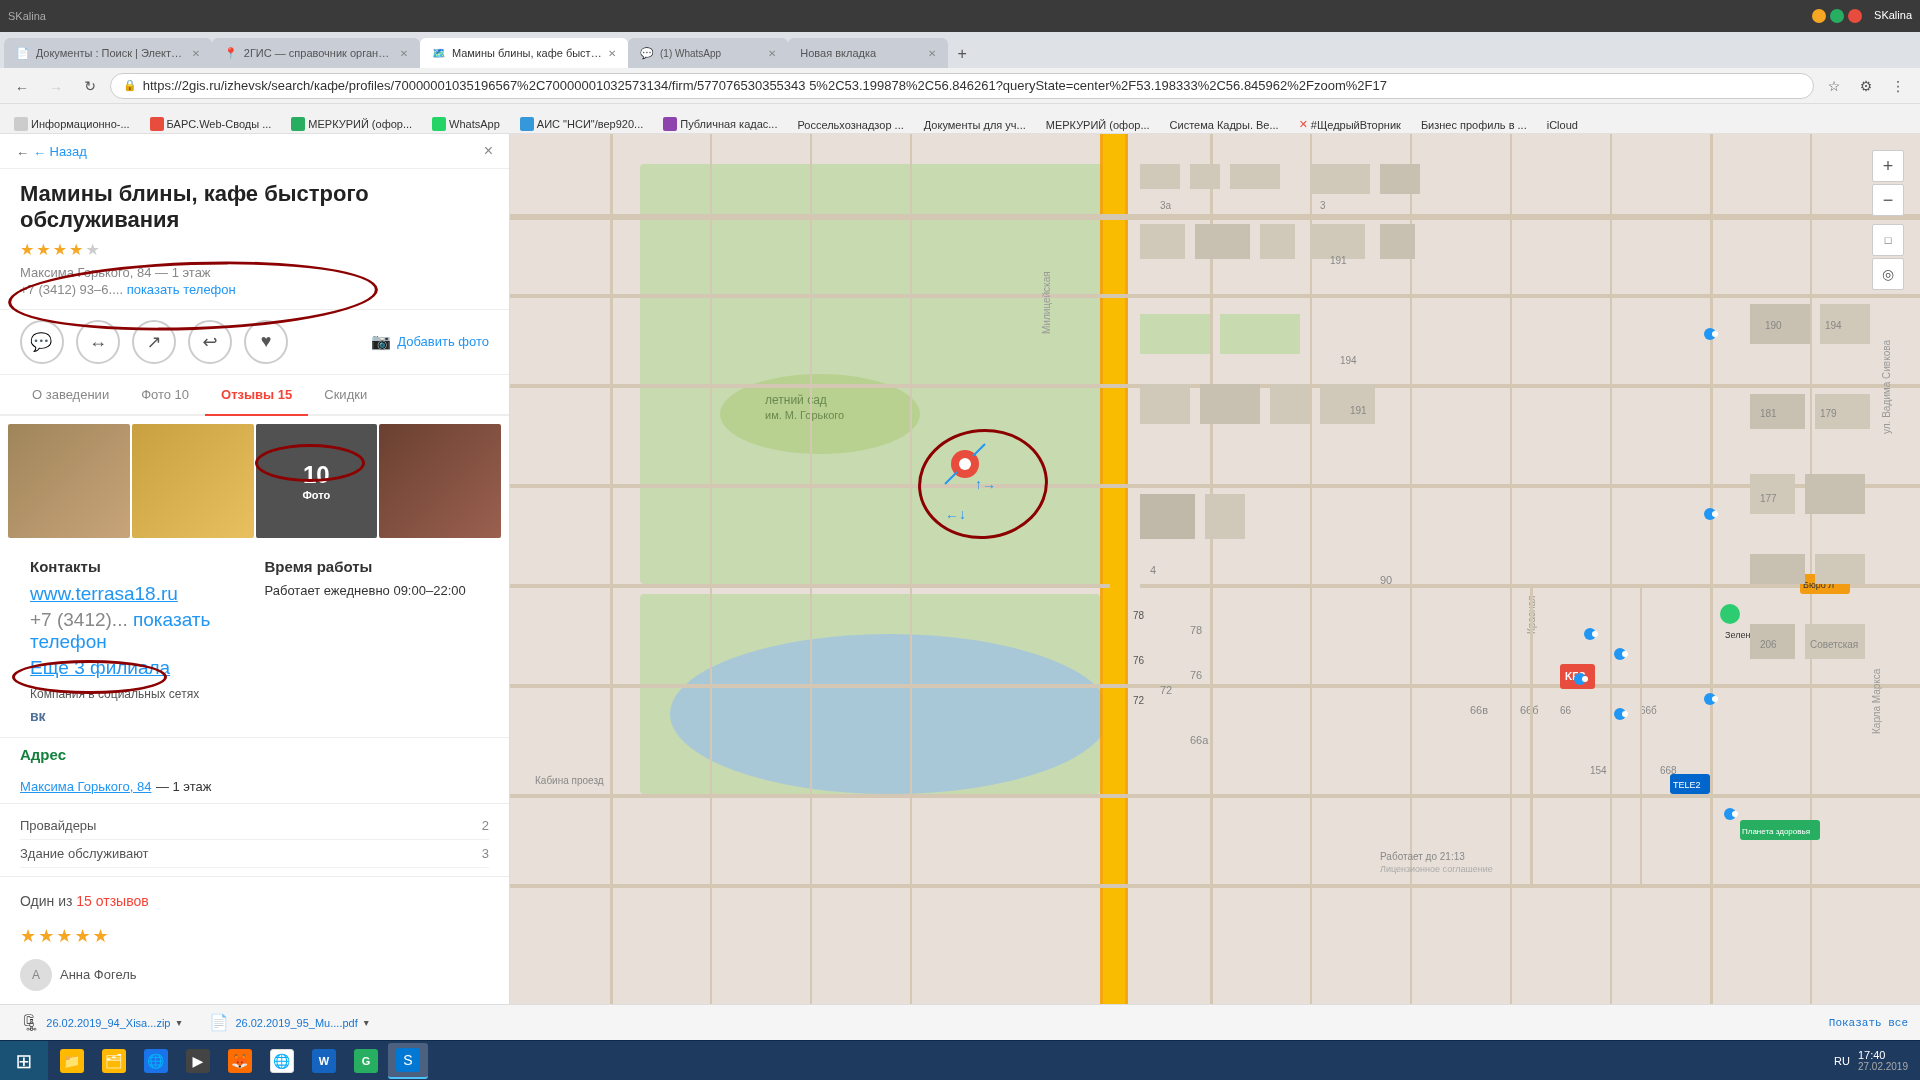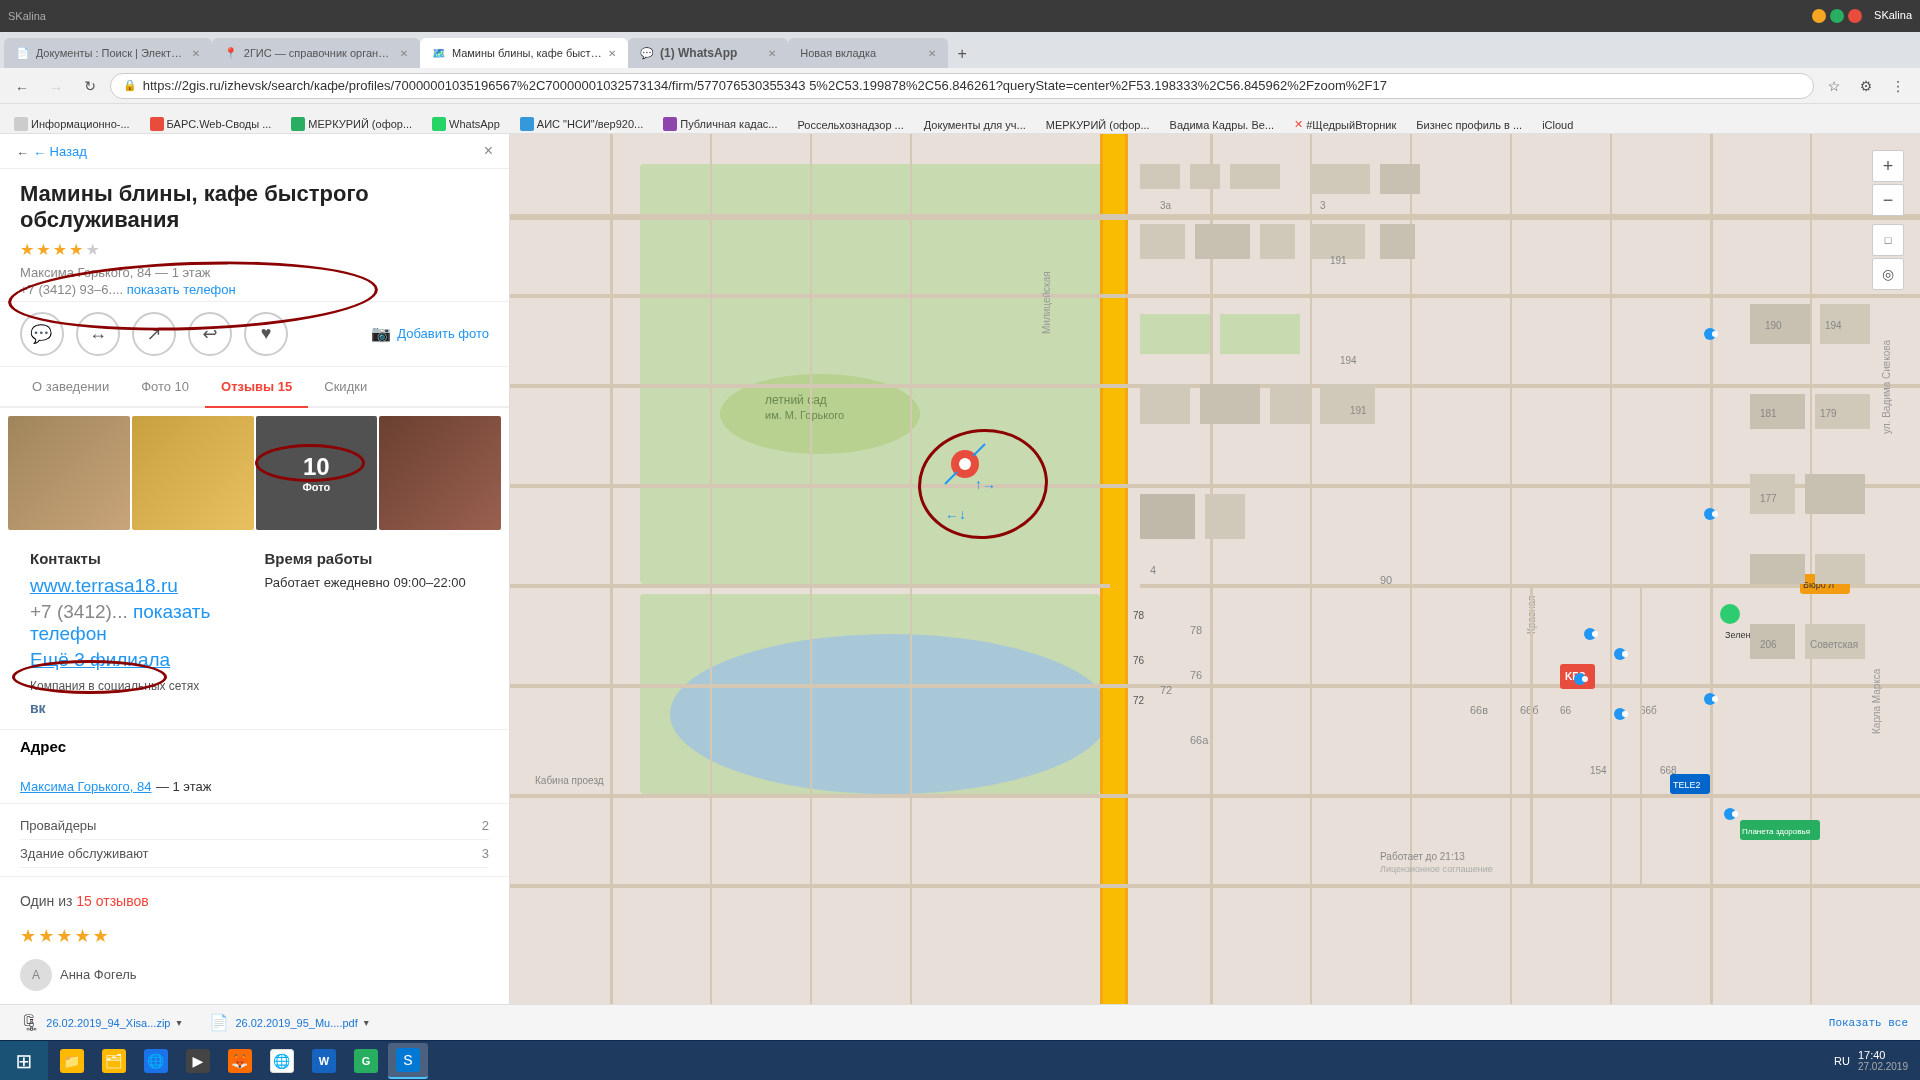--- a/index.html
+++ b/index.html
@@ -25,21 +25,21 @@
     
     .content-area { display: flex; width: 1920px; height: calc(1080px - 134px - 40px); }
 
     
     .left-panel { width: 510px; background: #fff; border-right: 1px solid #ddd; overflow: hidden; position: relative; flex-shrink: 0; }
     .panel-header { padding: 8px 16px; display: flex; align-items: center; gap: 8px; border-bottom: 1px solid #eee; }
     .back-btn { color: #555; font-size: 13px; cursor: pointer; display: flex; align-items: center; gap: 4px; }
     .close-btn { margin-left: auto; font-size: 16px; color: #888; cursor: pointer; }
     .panel-scrollable { height: calc(100% - 45px); overflow-y: auto; }
 
-    .business-title-section { padding: 12px 20px 4px; border-bottom: 1px solid #eee; }
+    .business-title-section { padding: 12px 20px 12px; border-bottom: 1px solid #eee; }
     .business-name { font-size: 22px; font-weight: bold; color: #222; line-height: 1.2; margin-bottom: 6px; }
     .stars { display: flex; align-items: center; gap: 2px; font-size: 16px; color: #f5a623; margin-bottom: 4px; }
     .star { color: #f5a623; }
     .star.empty { color: #ccc; }
     .address-line { font-size: 13px; color: #888; margin-top: 6px; }
     .phone-line { font-size: 13px; color: #888; margin-top: 2px; }
     .phone-link { color: #2196f3; text-decoration: none; font-size: 13px; }
 
     .action-buttons { display: flex; gap: 12px; padding: 10px 20px; border-bottom: 1px solid #eee; align-items: center; }
     .action-btn { width: 44px; height: 44px; border-radius: 50%; border: 2px solid #ccc; background: #fff; display: flex; align-items: center; justify-content: center; cursor: pointer; font-size: 18px; color: #555; }
@@ -57,21 +57,21 @@
 
     .info-section { padding: 12px 30px; }
     .info-cols { display: flex; gap: 20px; }
     .info-col { flex: 1; }
     .info-heading { font-size: 15px; font-weight: bold; color: #333; margin-bottom: 8px; }
     .info-link { color: #2196f3; font-size: 19px; text-decoration: underline; cursor: pointer; display: block; margin-bottom: 4px; }
     .info-text { font-size: 13px; color: #888; margin-bottom: 2px; }
     .work-hours-text { font-size: 13px; color: #333; margin-bottom: 4px; }
 
     .address-section { padding: 8px 20px; border-top: 1px solid #eee; }
-    .address-heading { font-size: 15px; font-weight: bold; color: #000000; margin-bottom: 22px; }
+    .address-heading { font-size: 15px; font-weight: bold; color: #15803d; margin-bottom: 14px; }
     .address-link { color: #2196f3; font-size: 13px; text-decoration: underline; cursor: pointer; }
     .address-detail { font-size: 12px; color: #888; line-height: 1.5; }
 
     .providers-section { padding: 8px 20px; border-top: 1px solid #eee; }
     .providers-row { display: flex; justify-content: space-between; align-items: center; font-size: 13px; color: #555; padding: 6px 0; border-bottom: 1px solid #f0f0f0; cursor: pointer; }
     .providers-count { color: #888; }
     .social-heading { font-size: 13px; color: #555; margin-bottom: 6px; }
     .vk-link { color: #507299; font-size: 14px; font-weight: bold; cursor: pointer; }
 
     .reviews-section { padding: 8px 20px; border-top: 1px solid #eee; }
@@ -152,21 +152,21 @@
     <span style="font-size:11px; overflow:hidden; text-overflow:ellipsis; white-space:nowrap; max-width:150px;">2ГИС — справочник организац...</span>
     <span class="tab-close">✕</span>
   </div>
   <div class="tab active">
     <span>🗺️</span>
     <span style="font-size:11px; overflow:hidden; text-overflow:ellipsis; white-space:nowrap; max-width:150px;">Мамины блины, кафе быстро...</span>
     <span class="tab-close">✕</span>
   </div>
   <div class="tab inactive">
     <span>💬</span>
-    <span style="font-size:12px; overflow:hidden; text-overflow:ellipsis; white-space:nowrap; max-width:150px;font-weight:bold;">(1) WhatsApp</span>
+    <span style="font-size:10px; overflow:hidden; text-overflow:ellipsis; white-space:nowrap; max-width:150px;">(1) WhatsApp</span>
     <span class="tab-close">✕</span>
   </div>
   <div class="tab inactive">
     <span style="font-size:11px;">Новая вкладка</span>
     <span class="tab-close">✕</span>
   </div>
   <div class="new-tab-btn">+</div>
 </div>
 
 <div class="nav-bar">
@@ -212,21 +212,21 @@
   <div class="bookmark-item">
     <span>Россельхознадзор ...</span>
   </div>
   <div class="bookmark-item">
     <span>Документы для уч...</span>
   </div>
   <div class="bookmark-item">
     <span>МЕРКУРИЙ (офор...</span>
   </div>
   <div class="bookmark-item">
-    <span>Вадима Кадры. Ве...</span>
+    <span>Система Кадры. Ве...</span>
   </div>
   <div class="bookmark-item">
     <span style="color:#e74c3c;">✕</span>
     <span>#ЩедрыйВторник</span>
   </div>
   <div class="bookmark-item">
     <span>Бизнес профиль в ...</span>
   </div>
   <div class="bookmark-item">
     <span>iCloud</span>

